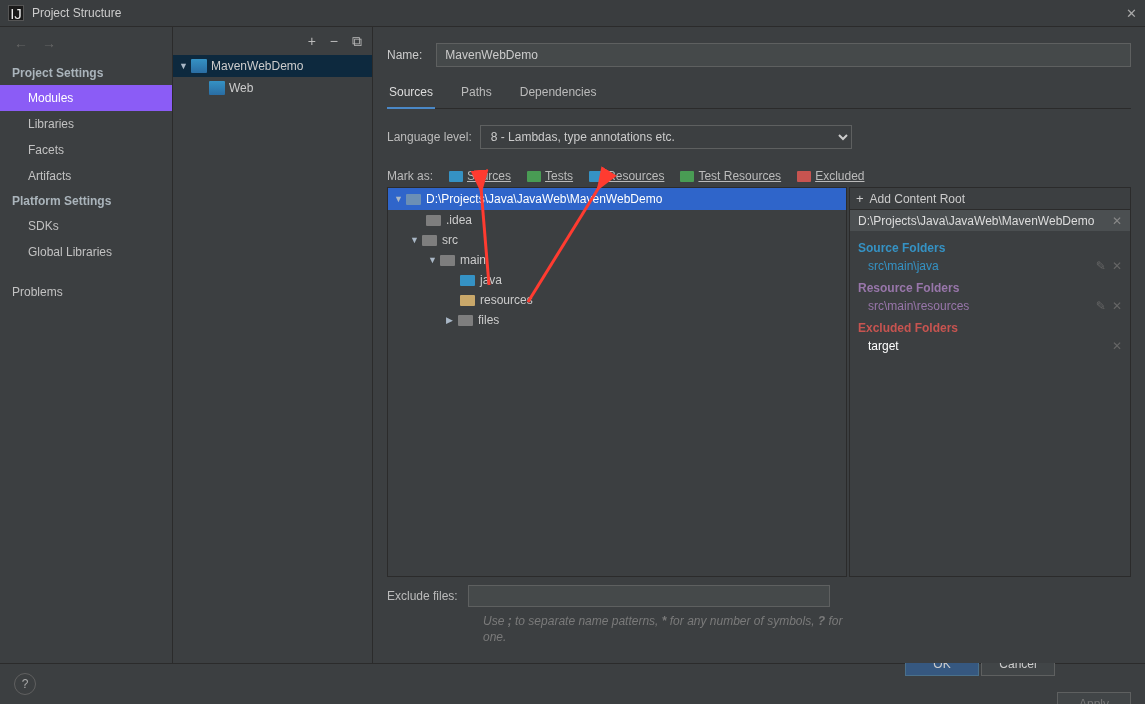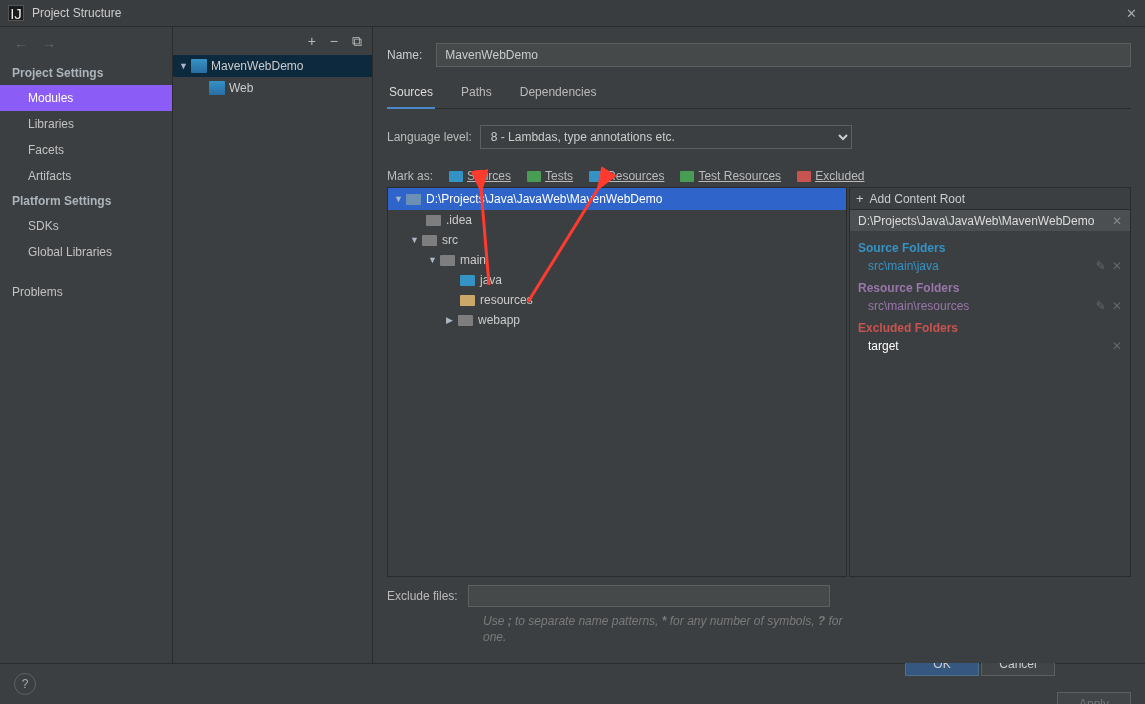--- a/index.html
+++ b/index.html
@@ -180,21 +180,21 @@
             <span class="fld blue"></span>
             <span>java</span>
           </div>
         <div class="node" style="padding-left:72px">
             <span class="fld yellow"></span>
             <span>resources</span>
           </div>
         <div class="node" style="padding-left:58px">
             <span class="arrow">▶</span>
             <span class="fld grey"></span>
-            <span>webapp</span>
+            <span>files</span>
           </div>
       </div>
 
       <div class="right-info">
         <div class="add-root">
             <span class="plus">+</span>
             <span>Add Content Root</span>
           </div>
         <div class="path-bar">
             <span>D:\Projects\Java\JavaWeb\MavenWebDemo</span>

